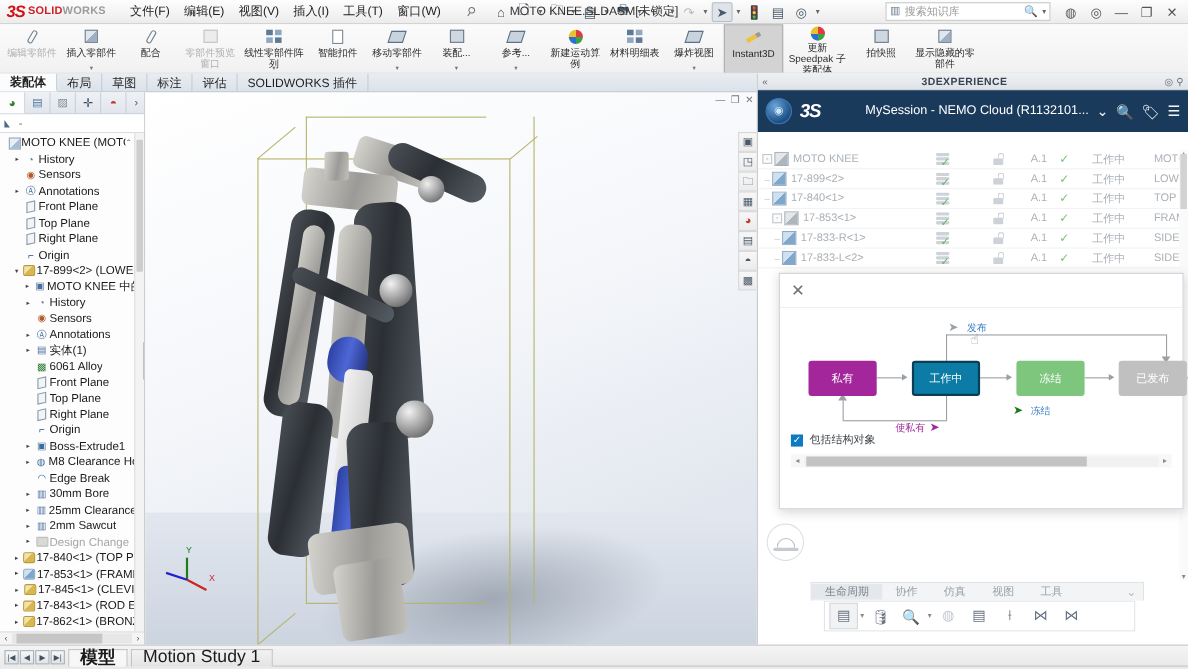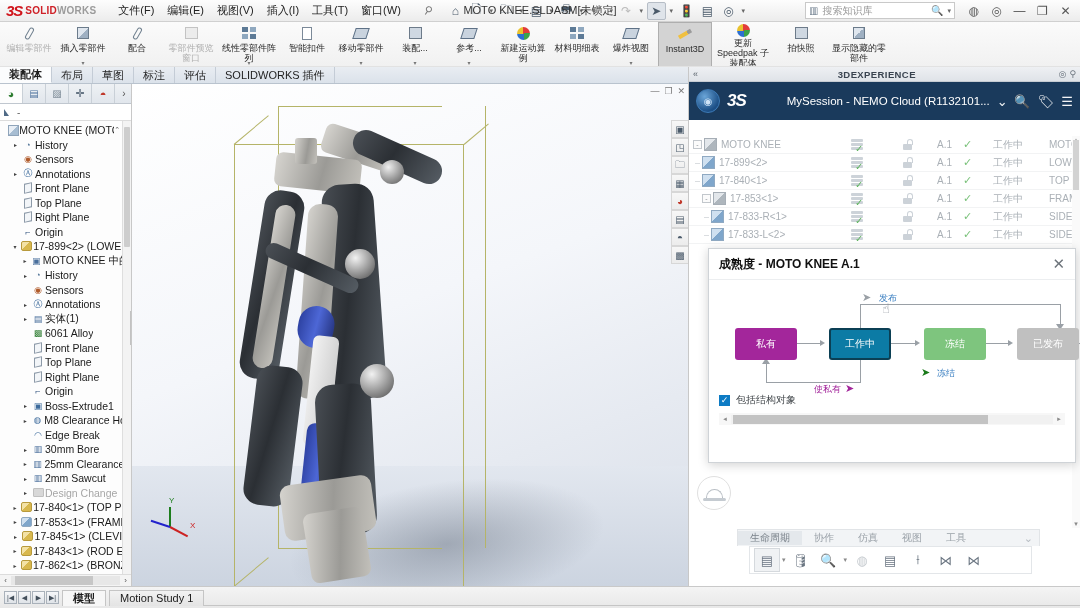--- a/index.html
+++ b/index.html
@@ -254,21 +254,21 @@
   .dlg-foot .btn { min-width: 54px; height: 26px; background: #fff; border: 1px solid #c3c7cb; font-size: 11px; color: #222; display: flex; align-items: center; justify-content: center; }
 
   
   .statusbar {
     position: absolute; left: 0; bottom: 0; width: 1080px; height: 22px;
     background: linear-gradient(#f4f4f4,#e8e8e8); border-top: 1px solid #c9c9c9;
     display: flex; align-items: center;
   }
   .statusbar .navs { display: flex; gap: 1px; padding-left: 4px; }
   .statusbar .nb { width: 13px; height: 13px; border: 1px solid #a9b1ba; background: linear-gradient(#f6f7f9,#dfe3e8); font-size: 7px; color: #44505c; display: flex; align-items: center; justify-content: center; }
-  .statusbar .stab { padding: 0 10px; height: 16px; display: flex; align-items: center; font-size: 11px; color: #1a1a1a; border: 1px solid #c5c5c5; border-bottom: none; margin-left: 3px; background: linear-gradient(#f2f2f2,#e4e4e4); }
+  .statusbar .stab { padding: 0 10px; height: 16px; display: flex; align-items: center; font-size: 16px; color: #1a1a1a; border: 1px solid #c5c5c5; border-bottom: none; margin-left: 3px; background: linear-gradient(#f2f2f2,#e4e4e4); }
   .statusbar .stab.active { background: #f7f7f7; font-weight: bold; }
   .statusbar .fill { flex: 1; height: 16px; border-bottom: 1px solid #c5c5c5; }
 </style>
 </head>
 <body>
 
 <div class="app">
 
   <div class="titlebar">
     <div class="sw-logo">
@@ -1023,21 +1023,20 @@
       <span class="cb" style="color:#c3c8cd">◍</span>
       <span class="cb">▤</span>
       <span class="cb">⟊</span>
       <span class="cb">⋈</span>
       <span class="cb">⋈</span>
     </div>
   </div>
 
   <div class="dlg">
     <div class="dlg-hdr">
-      <span class="dtitle">成熟度 - MOTO KNEE A.1</span>
       <span class="dclose">✕</span>
     </div>
     <div class="dlg-body">
       <div class="flow">
 
         <div class="conn" style="left:141px;top:18px;width:1px;height:24px;"></div>
         <div class="conn" style="left:141px;top:18px;width:200px;height:1px;"></div>
         <div class="conn" style="left:341px;top:18px;width:1px;height:22px;"></div>
         <div class="arrowhead" style="left:337px;top:38px;border-left:4px solid transparent;border-right:4px solid transparent;border-top:6px solid #9aa0a6;"></div>
         <span class="flow-lbl" style="left:160px;top:6px;color:#3a7fc1">发布</span>

